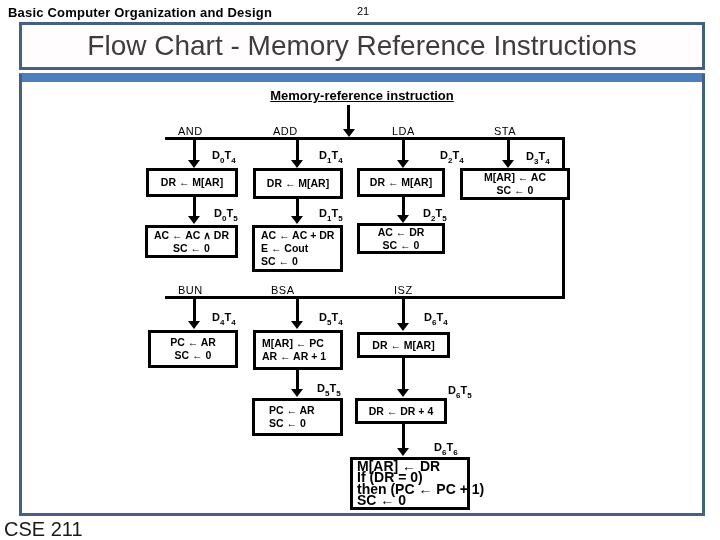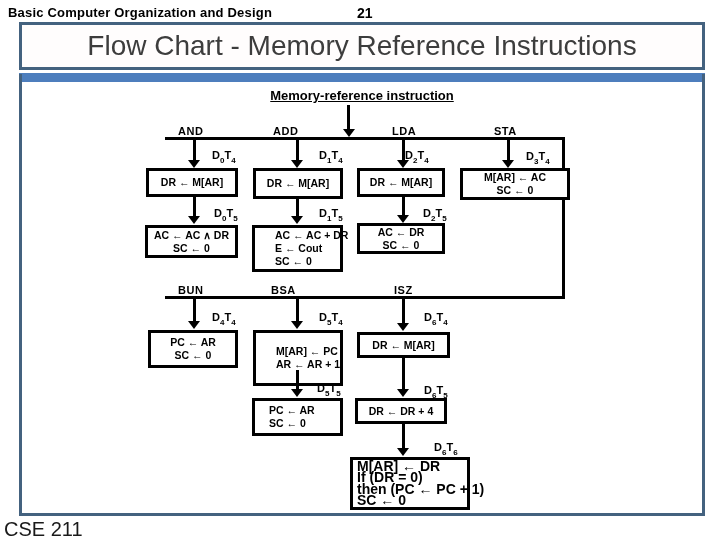--- a/index.html
+++ b/index.html
@@ -1,50 +1,50 @@
 <!DOCTYPE html>
 <html><head>
 <meta charset="utf-8">
 <style>
   html,body{margin:0;padding:0;}
   body{
     width:720px;height:540px;position:relative;background:#fff;
     font-family:"Liberation Sans", sans-serif;color:#000;overflow:hidden;
   }
   .hdr{position:absolute;left:8px;top:5px;font-size:13px;font-weight:bold;letter-spacing:.2px;}
-  .pagenum{position:absolute;left:357px;top:5px;font-size:14px;font-weight:bold;}
+  .pagenum{position:absolute;left:357px;top:5px;font-size:11px;font-weight:normal;}
   .titlebox{
     position:absolute;left:19px;top:22px;width:686px;height:48px;
     border:3px solid #44627f;background:#fffdfd;box-sizing:border-box;
     display:flex;align-items:center;justify-content:center;
   }
   .title{font-size:28px;color:#3d3d3d;white-space:nowrap;}
   .bar{position:absolute;left:19px;top:73px;width:686px;height:9px;background:#4d7ebd;}
   .frame{
     position:absolute;left:19px;top:74px;width:686px;height:442px;
     border:3px solid #44627f;border-top:none;box-sizing:border-box;background:transparent;
   }
   .footer{position:absolute;left:4px;top:518px;font-size:20px;color:#1a1a1a;}
 
   
   .rootlab{position:absolute;left:252px;top:88px;width:220px;text-align:center;
     font-size:13px;font-weight:bold;text-decoration:underline;}
   .hline{position:absolute;height:3px;background:#000;}
   .vline{position:absolute;width:3px;background:#000;}
   .ahead{position:absolute;width:0;height:0;
     border-left:6px solid transparent;border-right:6px solid transparent;border-top:8px solid #000;}
-  .blab{position:absolute;font-size:11px;font-weight:bold;letter-spacing:.5px;}
+  .blab{position:absolute;font-size:11px;font-weight:normal;letter-spacing:.5px;}
   .tlab{position:absolute;font-size:11px;font-weight:bold;white-space:nowrap;}
   .tlab sub{font-size:8px;position:relative;top:1px;}
   .fbox{
     position:absolute;border:3px solid #000;background:#fff;box-sizing:border-box;
     display:flex;flex-direction:column;justify-content:center;
     font-size:10.5px;font-weight:bold;line-height:13px;text-align:center;white-space:nowrap;
   }
-  .fbox.left{text-align:left;padding-left:20px;}
+  .fbox.left{text-align:left;padding-left:6px;}
   .fbox.small{font-size:14px;line-height:11.5px;}
 </style>
 </head>
 <body>
 
 <div class="hdr">Basic Computer Organization and Design</div>
 <div class="pagenum">21</div>
 
 <div class="titlebox">
   <div class="title">Flow Chart - Memory Reference Instructions</div>
@@ -68,21 +68,21 @@
 <div class="ahead" style="left:188px;top:160px"></div>
 <div class="vline" style="left:296px;top:140px;height:21px"></div>
 <div class="ahead" style="left:291px;top:160px"></div>
 <div class="vline" style="left:402px;top:140px;height:21px"></div>
 <div class="ahead" style="left:397px;top:160px"></div>
 <div class="vline" style="left:507px;top:140px;height:21px"></div>
 <div class="ahead" style="left:502px;top:160px"></div>
 
 <div class="tlab" style="left:212px;top:149px"><span>D</span><sub>0</sub><span>T</span><sub>4</sub></div>
 <div class="tlab" style="left:319px;top:149px"><span>D</span><sub>1</sub><span>T</span><sub>4</sub></div>
-<div class="tlab" style="left:405px;top:149px"><span>D</span><sub>2</sub><span>T</span><sub>4</sub></div>
+<div class="tlab" style="left:440px;top:149px"><span>D</span><sub>2</sub><span>T</span><sub>4</sub></div>
 <div class="tlab" style="left:526px;top:150px"><span>D</span><sub>3</sub><span>T</span><sub>4</sub></div>
 
 <div class="fbox" style="left:146px;top:168px;width:92px;height:29px">
   <div>DR ← M[AR]</div>
 </div>
 <div class="fbox" style="left:253px;top:168px;width:90px;height:31px">
   <div>DR ← M[AR]</div>
 </div>
 <div class="fbox" style="left:357px;top:168px;width:88px;height:29px">
   <div>DR ← M[AR]</div>
@@ -131,35 +131,35 @@
 <div class="ahead" style="left:397px;top:323px"></div>
 
 <div class="tlab" style="left:212px;top:311px"><span>D</span><sub>4</sub><span>T</span><sub>4</sub></div>
 <div class="tlab" style="left:319px;top:311px"><span>D</span><sub>5</sub><span>T</span><sub>4</sub></div>
 <div class="tlab" style="left:424px;top:311px"><span>D</span><sub>6</sub><span>T</span><sub>4</sub></div>
 
 <div class="fbox" style="left:148px;top:330px;width:90px;height:38px">
   <div>PC ← AR</div>
   <div>SC ← 0</div>
 </div>
-<div class="fbox left" style="left:253px;top:330px;width:90px;height:56px">
+<div class="fbox left" style="left:253px;top:330px;width:90px;height:40px">
   <div>M[AR] ← PC</div>
   <div>AR ← AR + 1</div>
 </div>
 <div class="fbox" style="left:357px;top:332px;width:93px;height:26px">
   <div>DR ← M[AR]</div>
 </div>
 
 <div class="vline" style="left:296px;top:370px;height:19px"></div>
 <div class="ahead" style="left:291px;top:389px"></div>
 <div class="vline" style="left:402px;top:358px;height:31px"></div>
 <div class="ahead" style="left:397px;top:389px"></div>
 
 <div class="tlab" style="left:317px;top:382px"><span>D</span><sub>5</sub><span>T</span><sub>5</sub></div>
-<div class="tlab" style="left:424px;top:384px"><span>D</span><sub>6</sub><span>T</span><sub>5</sub></div>
+<div class="tlab" style="left:448px;top:384px"><span>D</span><sub>6</sub><span>T</span><sub>5</sub></div>
 
 <div class="fbox left" style="left:252px;top:398px;width:91px;height:38px;padding-left:14px">
   <div>PC ← AR</div>
   <div>SC ← 0</div>
 </div>
 <div class="fbox" style="left:355px;top:398px;width:92px;height:26px">
   <div>DR ← DR + 4</div>
 </div>
 
 <div class="vline" style="left:402px;top:424px;height:25px"></div>

